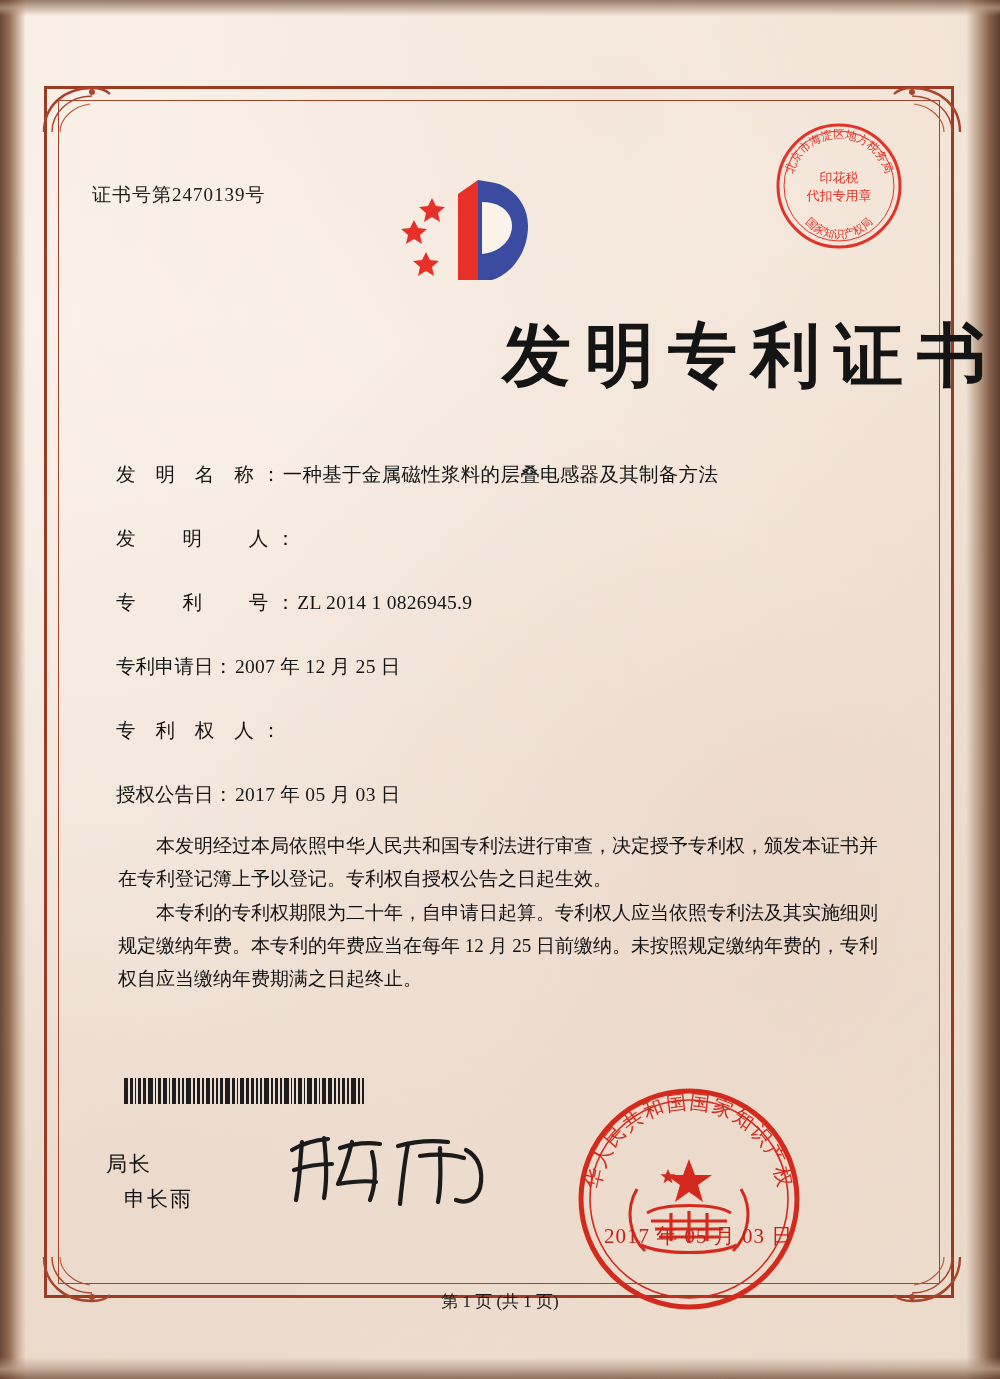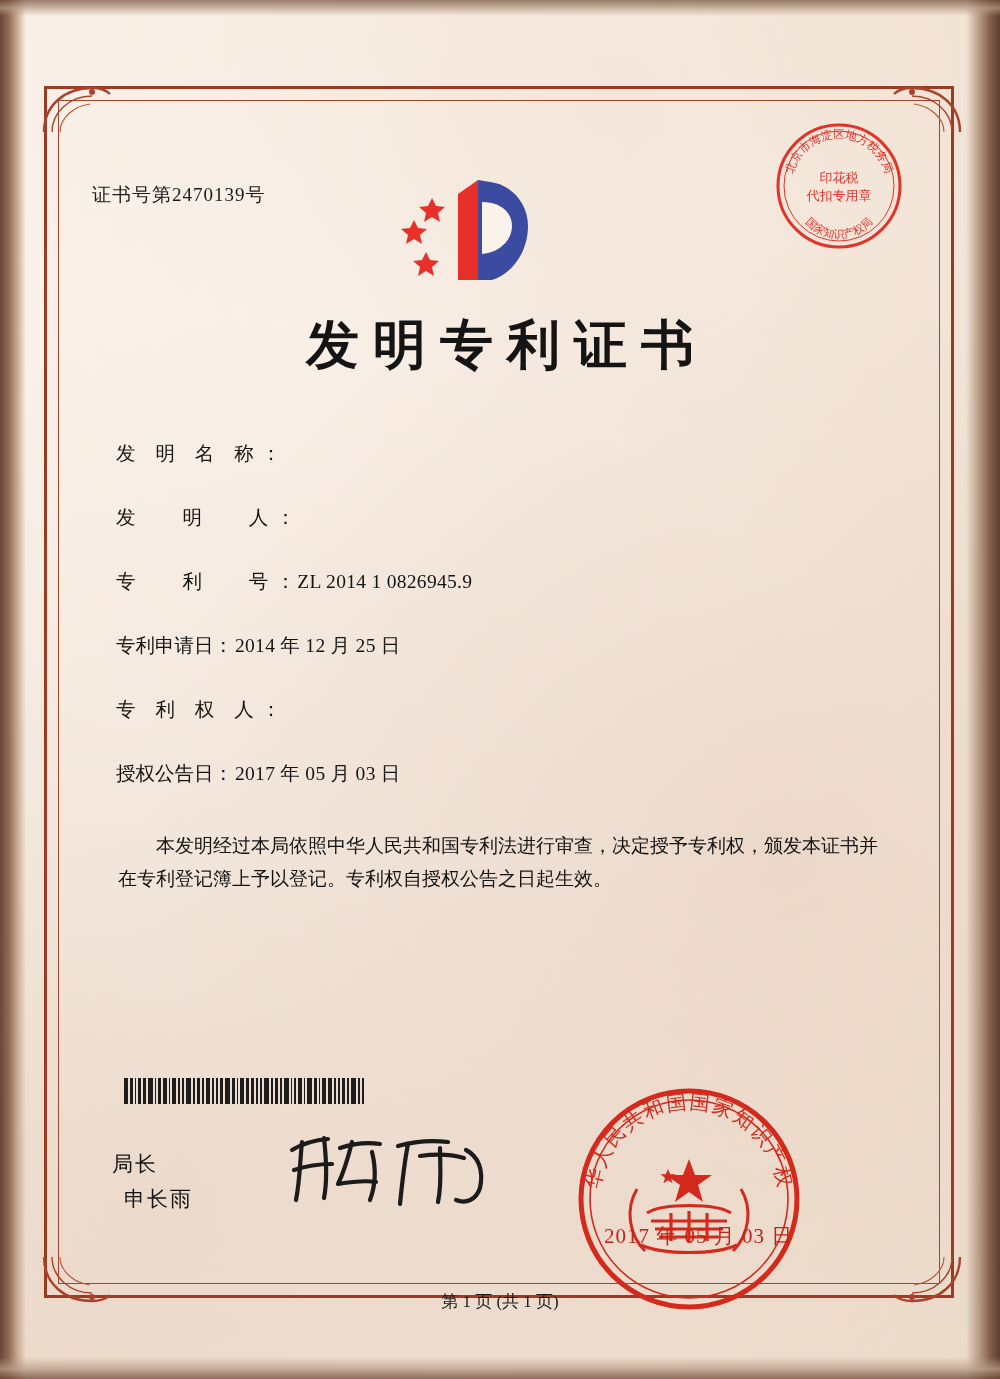--- a/index.html
+++ b/index.html
@@ -99,34 +99,34 @@
   }
   .stamp-tax {
     position: absolute;
     right: 95px; top: 120px;
     width: 132px; height: 132px;
   }
   .title {
     position: absolute;
     left: 0; right: 0;
     top: 310px;
-    text-align: center;
-    font-size: 53px;
+    text-align: right;
+    font-size: 69px;
     font-weight: bold;
     letter-spacing: 14px;
     color: #141414;
     font-family: "DejaVu Serif", "Liberation Serif", serif;
     text-indent: 14px;
   }
 
   
   .fields {
     position: absolute;
     left: 116px;
-    top: 440px;
+    top: 461px;
     width: 780px;
   }
   .field-row {
     display: flex;
     align-items: baseline;
     margin-bottom: 37px;
     font-size: 19.5px;
     color: #141414;
   }
   .field-label {
@@ -171,21 +171,21 @@
   .barcode i {
     display: block;
     background: #1d1d1d;
     height: 100%;
     margin-right: 2px;
   }
 
   
   .sig-label-1 {
     position: absolute;
-    left: 112px; top: 1150px;
+    left: 106px; top: 1150px;
     font-size: 21px; color: #141414;
     letter-spacing: 2px;
   }
   .sig-label-2 {
     position: absolute;
     left: 124px; top: 1185px;
     font-size: 21px; color: #141414;
     letter-spacing: 2px;
   }
   .signature {
@@ -297,48 +297,50 @@
       <text x="66" y="80" font-size="13" fill="#e0342a" text-anchor="middle" font-family="DejaVu Serif, serif">代扣专用章</text>
     </svg>
   </div>
 
   <div class="title">发明专利证书</div>
 
   <div class="fields">
     <div class="field-row">
       <span class="field-label sp">发 明 名 称</span>
       <span class="field-sep">：</span>
+      <span class="field-value">一种基于金属磁性浆料的层叠电感器及其制备方法</span>
     </div>
     <div class="field-row">
       <span class="field-label sp">发　 明　 人</span>
       <span class="field-sep">：</span>
     </div>
     <div class="field-row">
       <span class="field-label sp">专　 利　 号</span>
       <span class="field-sep">：</span>
       <span class="field-value">ZL 2014 1 0826945.9</span>
     </div>
     <div class="field-row">
       <span class="field-label">专利申请日</span>
       <span class="field-sep">：</span>
-      <span class="field-value">2014 年 12 月 25 日</span>
+      <span class="field-value">2007 年 12 月 25 日</span>
     </div>
     <div class="field-row">
       <span class="field-label sp">专 利 权 人</span>
       <span class="field-sep">：</span>
     </div>
     <div class="field-row">
       <span class="field-label">授权公告日</span>
       <span class="field-sep">：</span>
       <span class="field-value">2017 年 05 月 03 日</span>
     </div>
   </div>
 
   <div class="body-text">
     <p>本发明经过本局依照中华人民共和国专利法进行审查，决定授予专利权，颁发本证书并在专利登记簿上予以登记。专利权自授权公告之日起生效。</p>
+    <p>本专利的专利权期限为二十年，自申请日起算。专利权人应当依照专利法及其实施细则规定缴纳年费。本专利的年费应当在每年 12 月 25 日前缴纳。未按照规定缴纳年费的，专利权自应当缴纳年费期满之日起终止。</p>
   </div>
 
   <div class="barcode">
       <i style="width: 4.2px;"></i>
       <i style="width: 2.4px;"></i>
       <i style="width: 1.5px;"></i>
       <i style="width: 3.3px;"></i>
       <i style="width: 2.4px;"></i>
       <i style="width: 5.1px;"></i>
       <i style="width: 1.5px;"></i>

